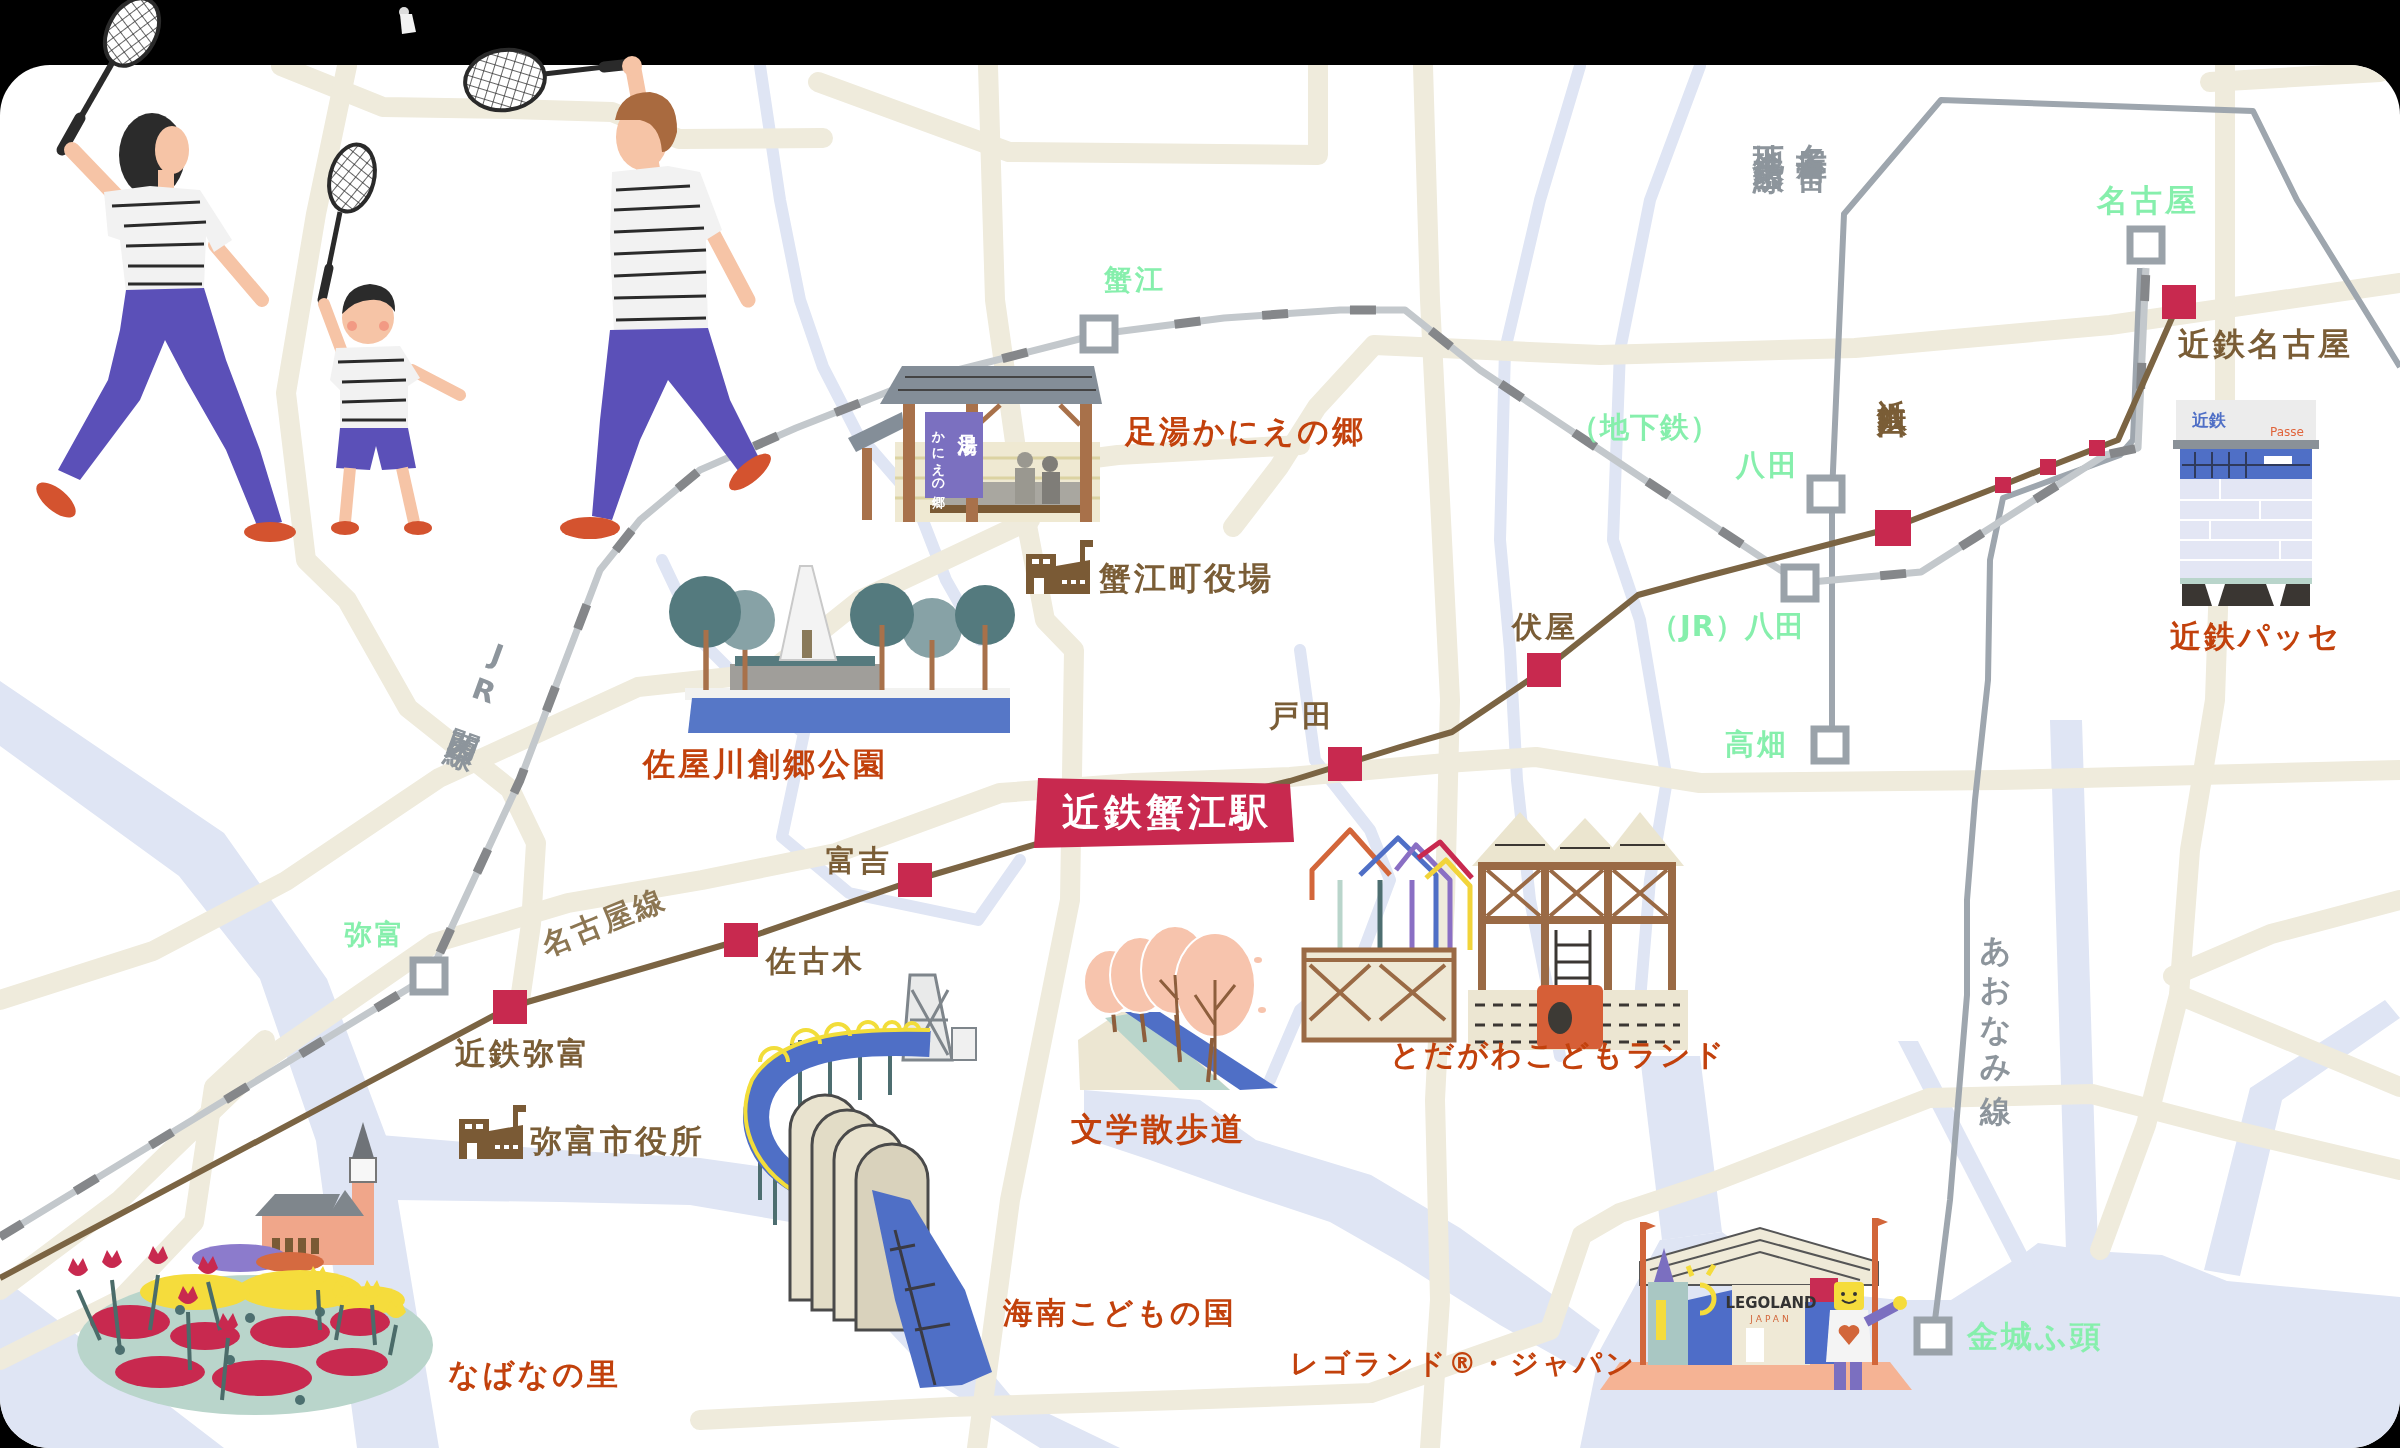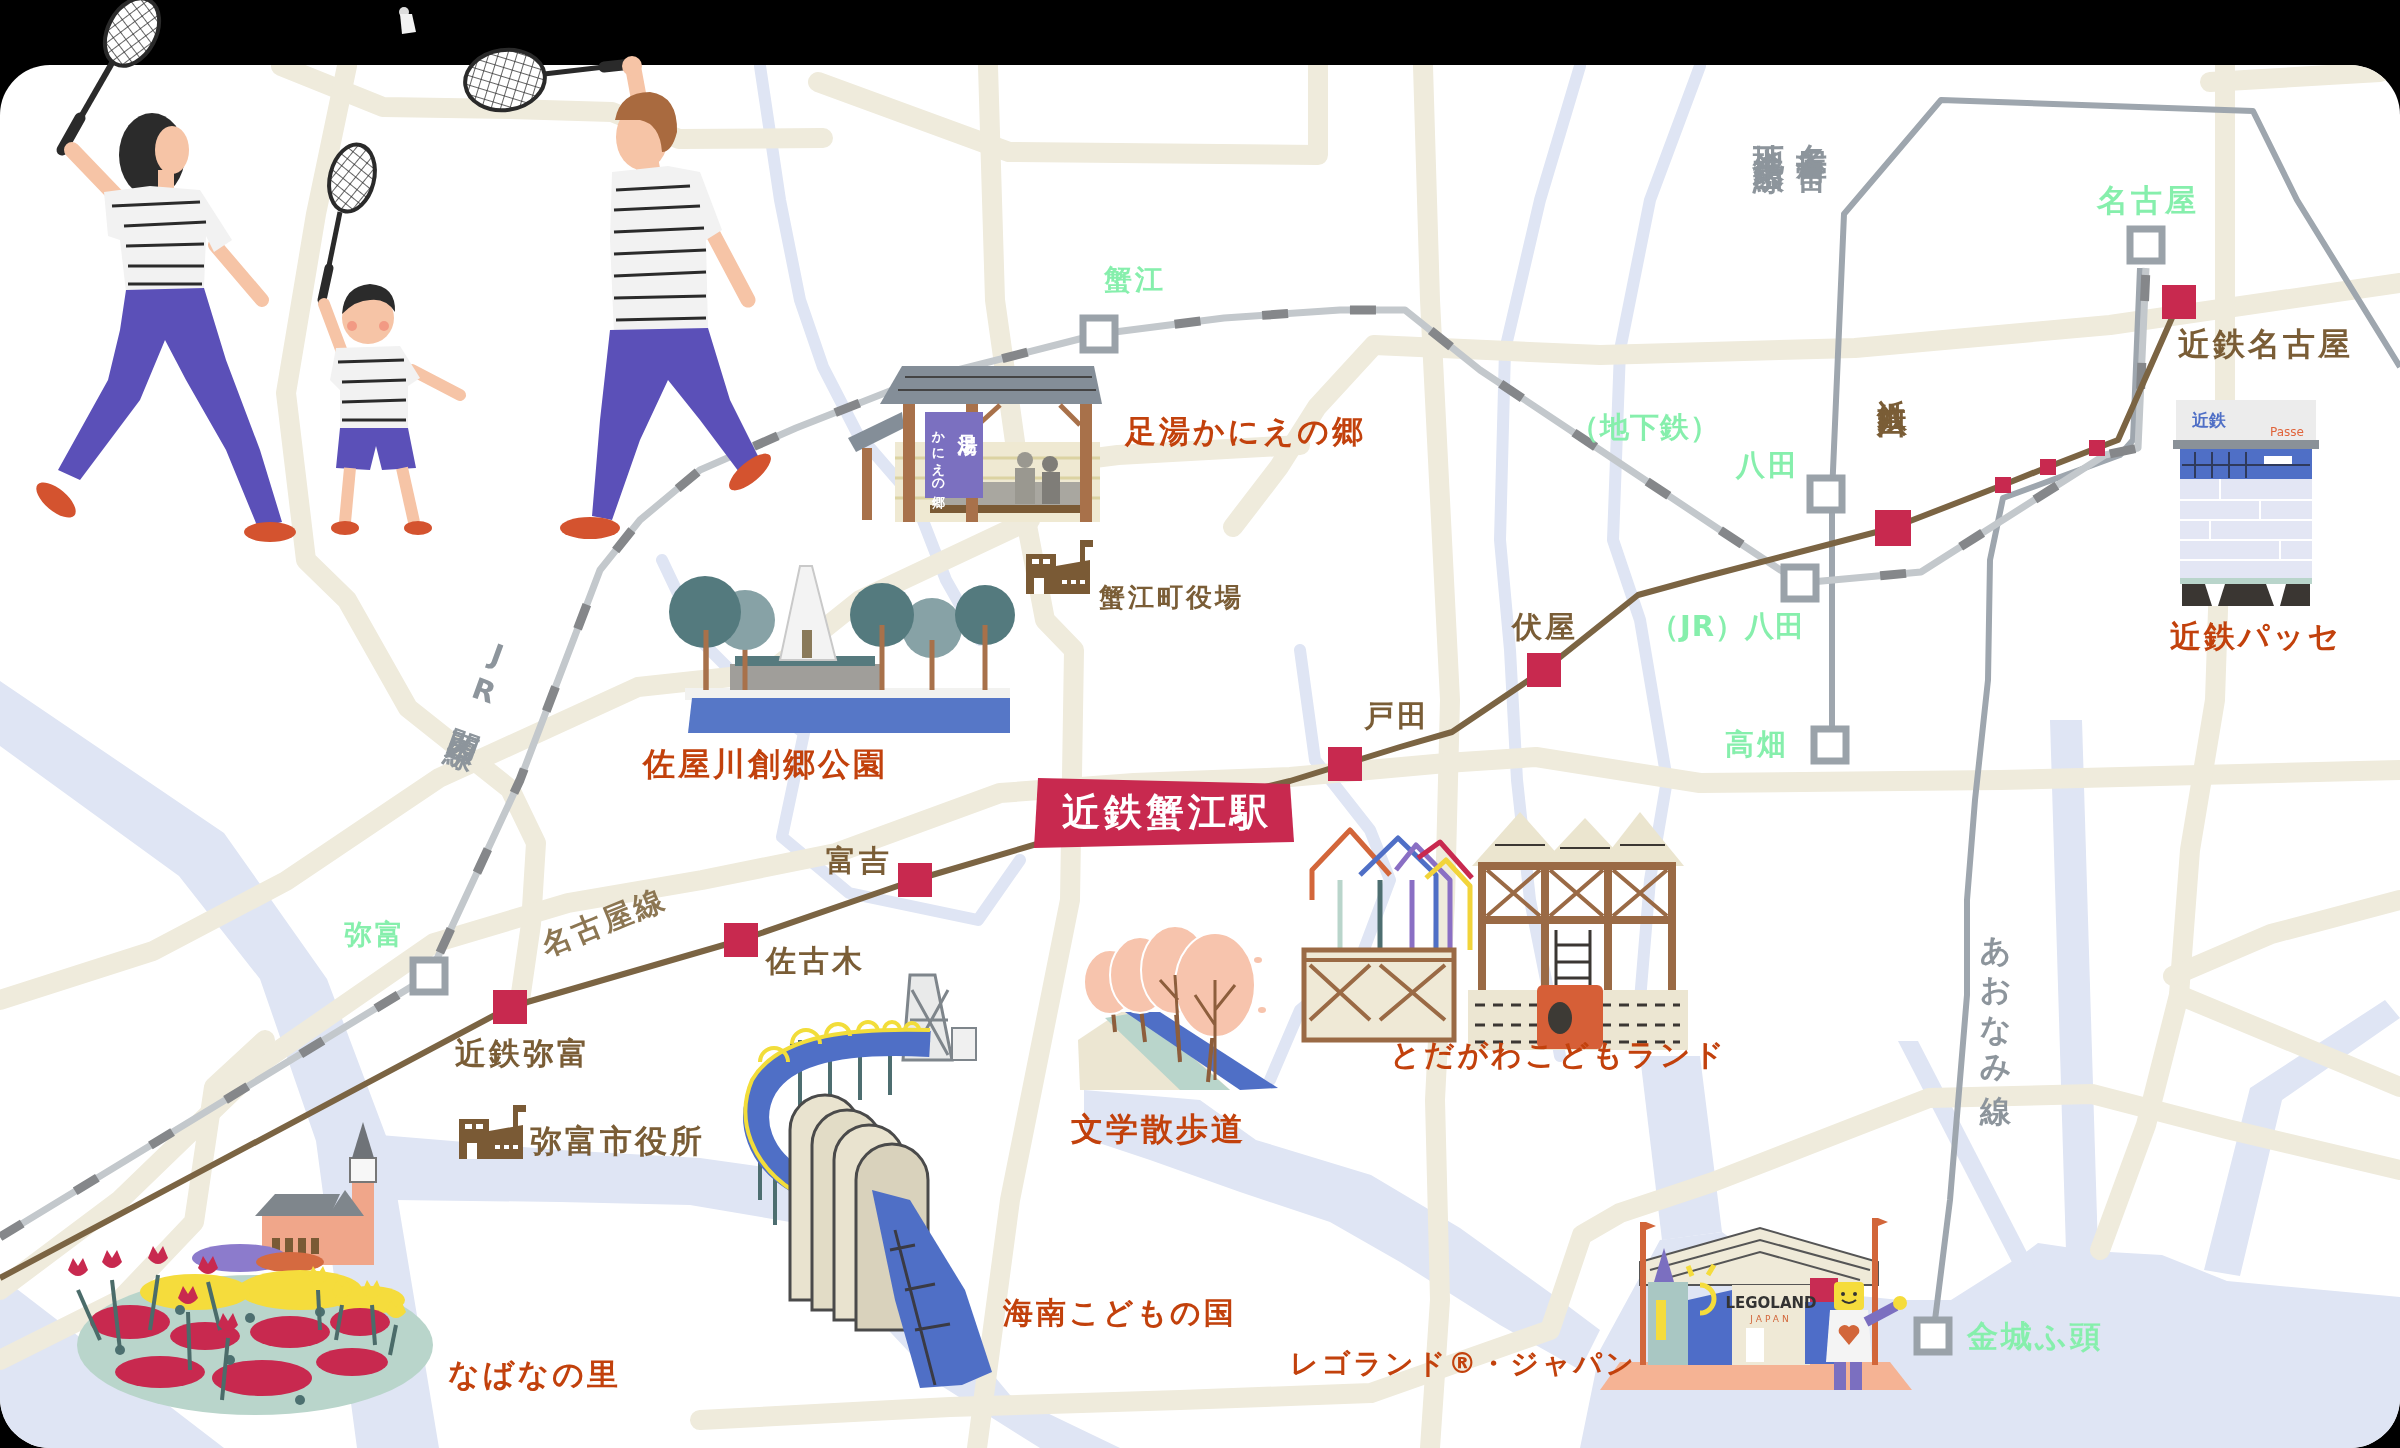--- a/index.html
+++ b/index.html
@@ -474,33 +474,33 @@
 <div class="lbl c-gray" style="left:1570px;top:413px;font-size:29px;letter-spacing:1px;">（地下鉄）</div>
 <div class="lbl c-gray" style="left:1736px;top:451px;font-size:29px;">八田</div>
 <div class="lbl c-gray" style="left:1725px;top:730px;font-size:29px;">高畑</div>
 <div class="lbl c-gray" style="left:2097px;top:185px;font-size:31px;">名古屋</div>
 <div class="lbl c-gray" style="left:1967px;top:1321px;font-size:31px;">金城ふ頭</div>
 
 <div class="lbl c-brown" style="left:455px;top:1038px;font-size:31px;">近鉄弥富</div>
 <div class="lbl c-brown" style="left:766px;top:946px;font-size:30px;">佐古木</div>
 <div class="lbl c-brown" style="left:826px;top:846px;font-size:30px;">富吉</div>
 <div class="lbl c-white" style="left:1062px;top:793px;font-size:38px;letter-spacing:4px;">近鉄蟹江駅</div>
-<div class="lbl c-brown" style="left:1364px;top:701px;font-size:30px;">戸田</div>
+<div class="lbl c-brown" style="left:1269px;top:701px;font-size:30px;">戸田</div>
 <div class="lbl c-brown" style="left:1512px;top:612px;font-size:30px;">伏屋</div>
 <div class="lbl vert c-brown" style="left:1877px;top:375px;font-size:30px;">近鉄八田</div>
 <div class="lbl c-brown" style="left:2178px;top:328px;font-size:32px;">近鉄名古屋</div>
 
 <div class="lbl c-kline" style="left:548px;top:931px;font-size:30px;transform-origin:0 100%;transform:rotate(-22deg);">名古屋線</div>
 <div class="lbl vert c-line" style="left:472px;top:636px;font-size:29px;transform-origin:50% 50%;transform:rotate(20deg);">JR関西本線</div>
 <div class="lbl vert c-line" style="left:1796px;top:119px;font-size:31px;">名古屋市営</div>
 <div class="lbl vert c-line" style="left:1753px;top:119px;font-size:31px;">地下鉄東山線</div>
 <div class="lbl vert c-line" style="left:1980px;top:914px;font-size:31px;">あおなみ線</div>
 
 <div class="lbl c-dark" style="left:1125px;top:416px;font-size:31px;">足湯かにえの郷</div>
-<div class="lbl c-brown" style="left:1099px;top:584px;font-size:26px;">蟹江町役場</div>
+<div class="lbl c-brown" style="left:1099px;top:562px;font-size:32px;">蟹江町役場</div>
 <div class="lbl c-dark" style="left:643px;top:748px;font-size:32px;">佐屋川創郷公園</div>
 <div class="lbl c-brown" style="left:530px;top:1125px;font-size:32px;">弥富市役所</div>
 <div class="lbl c-dark" style="left:448px;top:1359px;font-size:31px;">なばなの里</div>
 <div class="lbl c-dark" style="left:1003px;top:1298px;font-size:30px;">海南こどもの国</div>
 <div class="lbl c-dark" style="left:1071px;top:1113px;font-size:32px;">文学散歩道</div>
 <div class="lbl c-dark" style="left:1390px;top:1040px;font-size:30px;">とだがわこどもランド</div>
 <div class="lbl c-dark" style="left:1290px;top:1350px;font-size:28px;">レゴランド®・ジャパン</div>
 <div class="lbl c-dark" style="left:2170px;top:621px;font-size:31px;">近鉄パッセ</div>
 
 </body></html>

